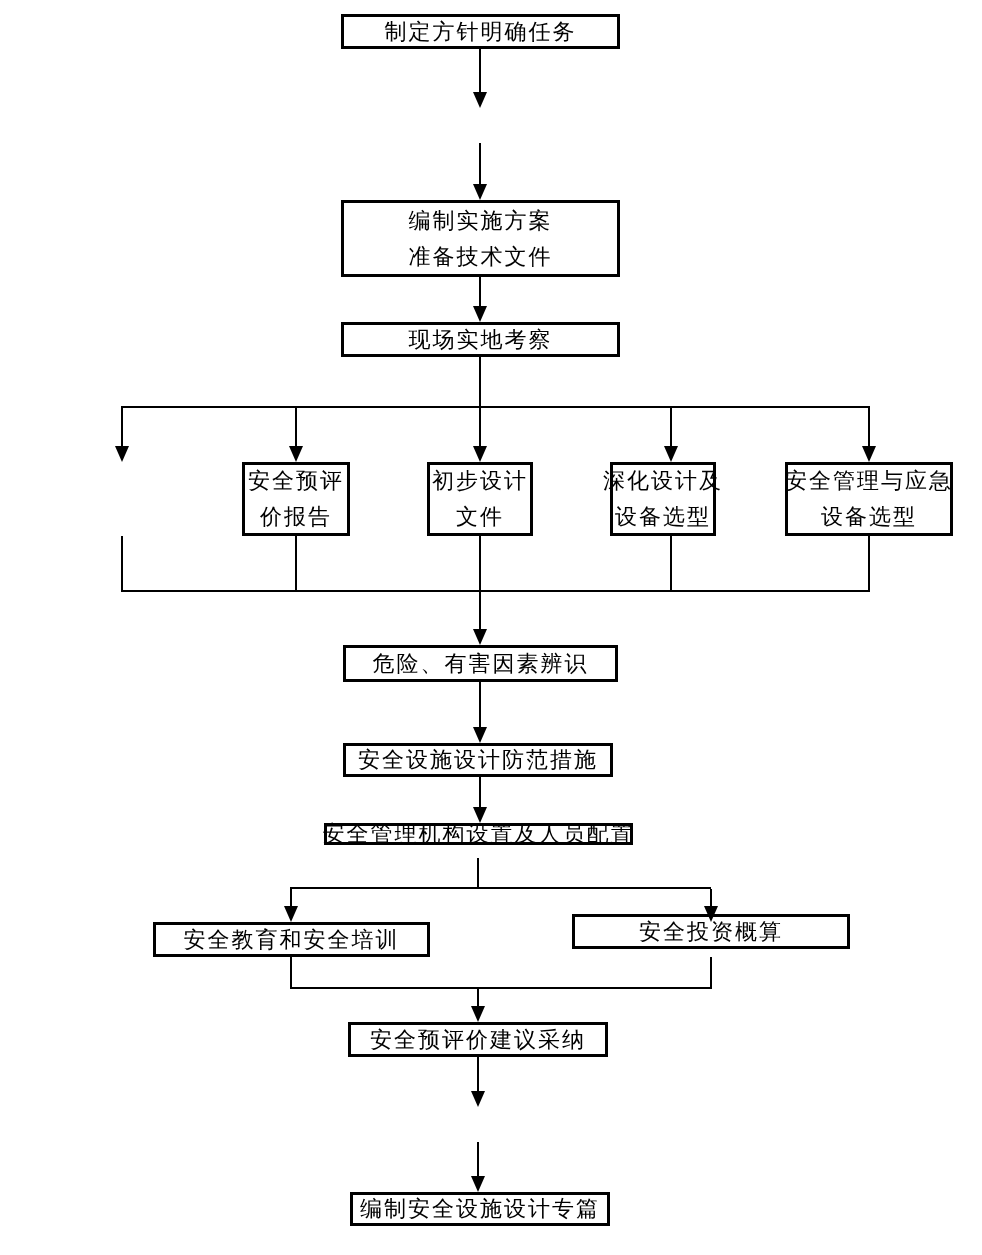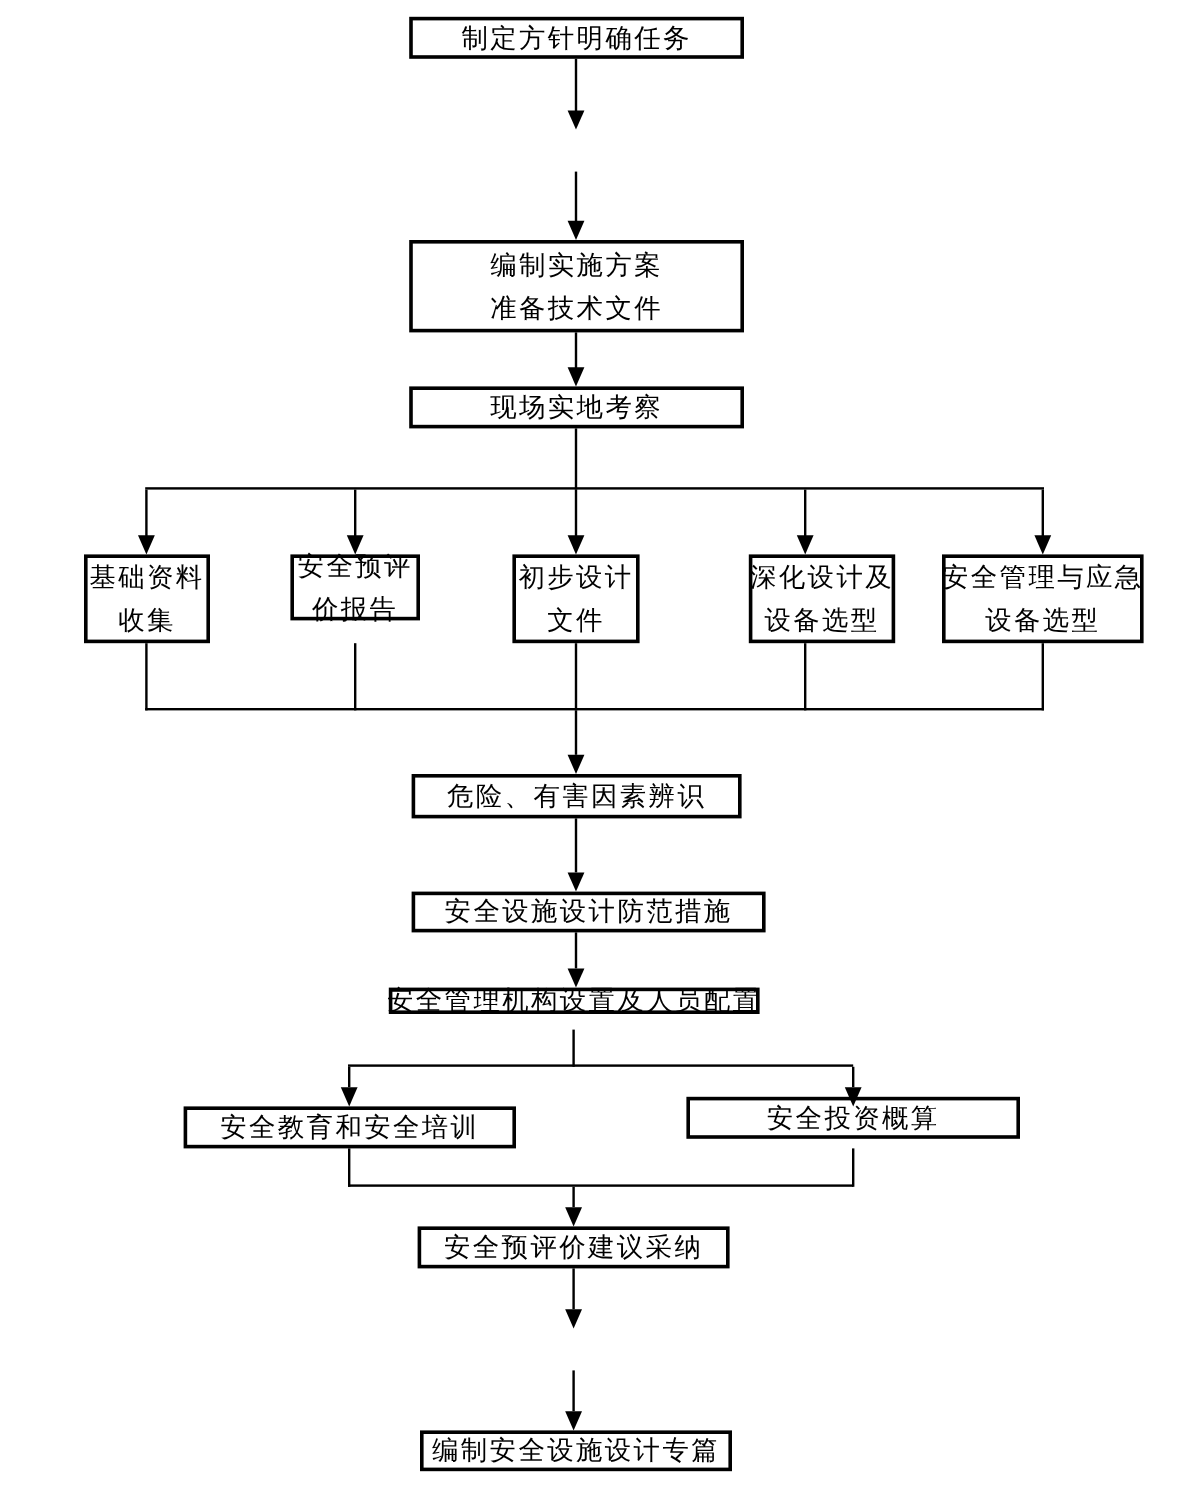--- a/index.html
+++ b/index.html
@@ -48,50 +48,46 @@
 
   <div class="node" style="left:341px;top:200px;width:279px;height:77px">
     <span>编制实施方案</span>
     <span>准备技术文件</span>
   </div>
 
   <div class="node" style="left:341px;top:322px;width:279px;height:35px">
     <span>现场实地考察</span>
   </div>
 
-  <div class="node" style="left:70px;top:462px;width:105px;height:74px">
-    <span>基础资料</span>
-    <span>收集</span>
-  </div>
 
-  <div class="node" style="left:242px;top:462px;width:108px;height:55px">
+  <div class="node" style="left:242px;top:462px;width:108px;height:74px">
     <span>安全预评</span>
     <span>价报告</span>
   </div>
 
   <div class="node" style="left:427px;top:462px;width:106px;height:74px">
     <span>初步设计</span>
     <span>文件</span>
   </div>
 
-  <div class="node" style="left:624px;top:462px;width:122px;height:74px">
+  <div class="node" style="left:610px;top:462px;width:106px;height:74px">
     <span>深化设计及</span>
     <span>设备选型</span>
   </div>
 
   <div class="node" style="left:785px;top:462px;width:168px;height:74px">
     <span>安全管理与应急</span>
     <span>设备选型</span>
   </div>
 
   <div class="node" style="left:343px;top:645px;width:275px;height:37px">
     <span>危险、有害因素辨识</span>
   </div>
 
-  <div class="node" style="left:343px;top:743px;width:295px;height:34px">
+  <div class="node" style="left:343px;top:743px;width:270px;height:34px">
     <span>安全设施设计防范措施</span>
   </div>
 
   <div class="node" style="left:324px;top:823px;width:309px;height:22px">
     <span>安全管理机构设置及人员配置</span>
   </div>
 
   <div class="node" style="left:153px;top:922px;width:277px;height:35px">
     <span>安全教育和安全培训</span>
   </div>

